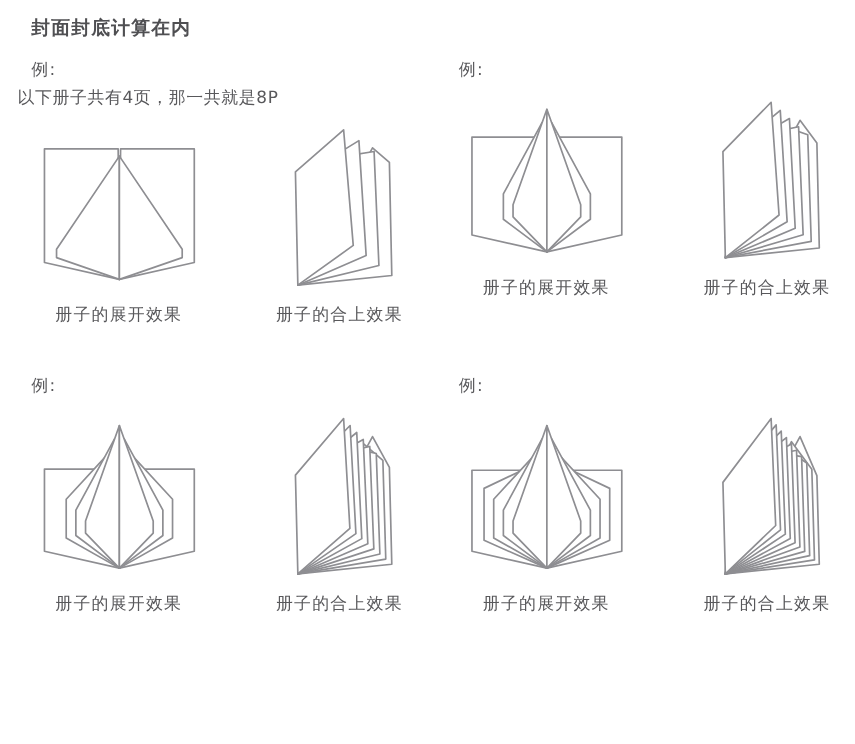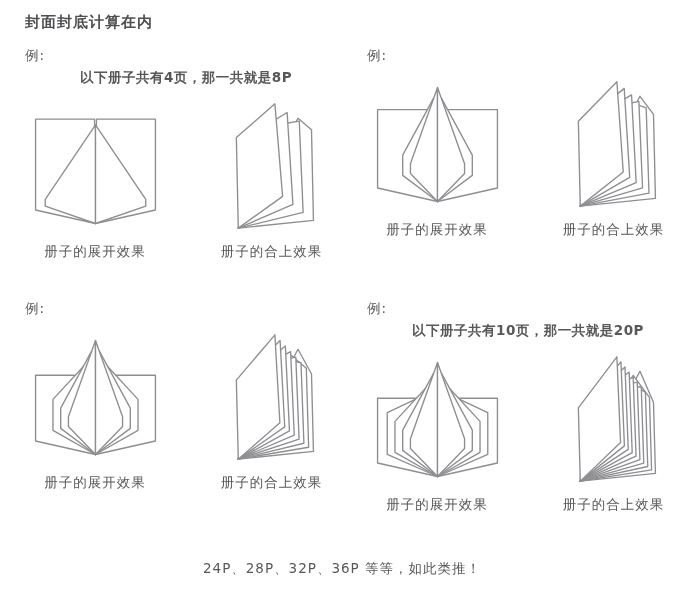--- a/index.html
+++ b/index.html
@@ -23,26 +23,25 @@
     grid-template-columns: 342px 342px;
   }
   .example { height: 253px; }
   .ex-label {
     font-size: 13.5px;
     margin: 15px 0 0 25px;
     letter-spacing: 1px;
   }
   .sentence {
     font-size: 13.5px;
-    text-align: center;
+    text-align: left;
     margin-top: 4px;
-    padding-left: 30px;
+    padding-left: 14px;
     letter-spacing: 0.5px;
     white-space: nowrap;
-    font-weight: bold;
   }
   .books {
     display: flex;
     justify-content: center;
     align-items: flex-end;
     gap: 46px;
     margin-top: 6px;
   }
   figure { text-align: center; }
   figure svg { display: block; }
@@ -148,21 +147,20 @@
               <polygon points="20.0,140.0 27.1,53.4 63.4,16.8 68.2,106.5" fill="#ffffff" stroke="#8e8e92" stroke-width="1.4" stroke-linejoin="round"></polygon>
               <polygon points="20.0,140.0 18.0,58.0 58.0,11.0 63.2,102.2" fill="#ffffff" stroke="#8e8e92" stroke-width="1.4" stroke-linejoin="round"></polygon>
             </svg>
           <figcaption>册子的合上效果</figcaption>
         </figure>
       </div>
     </section>
 
     <section class="example">
       <div class="ex-label">例:</div>
-      <div class="sentence">以下册子共有10页，那一共就是20P</div>
       <div class="books">
         <figure>
           <svg width="155" height="145" viewBox="0 0 160 150">
               <polygon points="80.0,135.0 18.0,121.0 18.0,54.0 79.0,54.0" fill="#ffffff" stroke="#8e8e92" stroke-width="1.4" stroke-linejoin="round"></polygon>
               <polygon points="80.0,135.0 142.0,121.0 142.0,54.0 81.0,54.0" fill="#ffffff" stroke="#8e8e92" stroke-width="1.4" stroke-linejoin="round"></polygon>
               <polygon points="80.0,135.0 68.0,50.0 28.0,69.0 28.0,112.0" fill="#ffffff" stroke="#8e8e92" stroke-width="1.4" stroke-linejoin="round"></polygon>
               <polygon points="80.0,135.0 92.0,50.0 132.0,69.0 132.0,112.0" fill="#ffffff" stroke="#8e8e92" stroke-width="1.4" stroke-linejoin="round"></polygon>
               <polygon points="80.0,135.0 72.0,39.0 36.0,78.0 36.0,110.0" fill="#ffffff" stroke="#8e8e92" stroke-width="1.4" stroke-linejoin="round"></polygon>
               <polygon points="80.0,135.0 88.0,39.0 124.0,78.0 124.0,110.0" fill="#ffffff" stroke="#8e8e92" stroke-width="1.4" stroke-linejoin="round"></polygon>
               <polygon points="80.0,135.0 76.0,28.0 44.0,87.0 44.0,108.0" fill="#ffffff" stroke="#8e8e92" stroke-width="1.4" stroke-linejoin="round"></polygon>
@@ -185,15 +183,14 @@
               <polygon points="20.0,140.0 25.1,59.8 62.2,16.3 65.8,103.4" fill="#ffffff" stroke="#8e8e92" stroke-width="1.4" stroke-linejoin="round"></polygon>
               <polygon points="20.0,140.0 18.0,64.0 58.0,11.0 61.8,99.8" fill="#ffffff" stroke="#8e8e92" stroke-width="1.4" stroke-linejoin="round"></polygon>
             </svg>
           <figcaption>册子的合上效果</figcaption>
         </figure>
       </div>
     </section>
 
   </div>
 
-  <div class="footer">24P、28P、32P、36P 等等，如此类推！</div>
 
 </div>
 
 </body></html>

